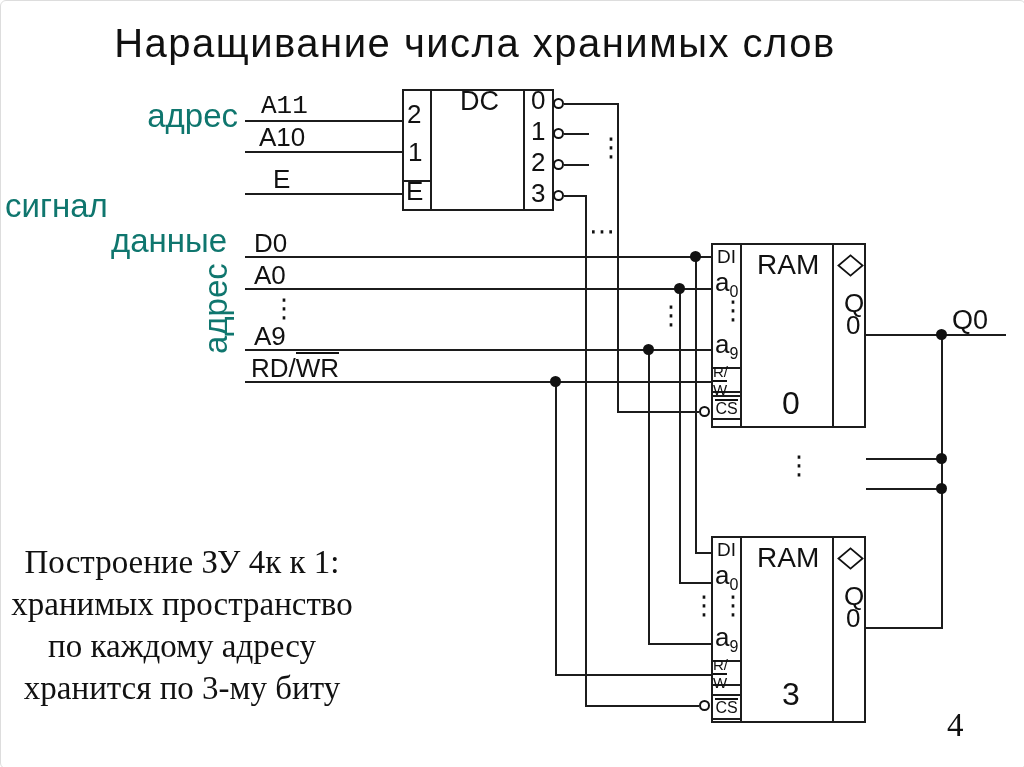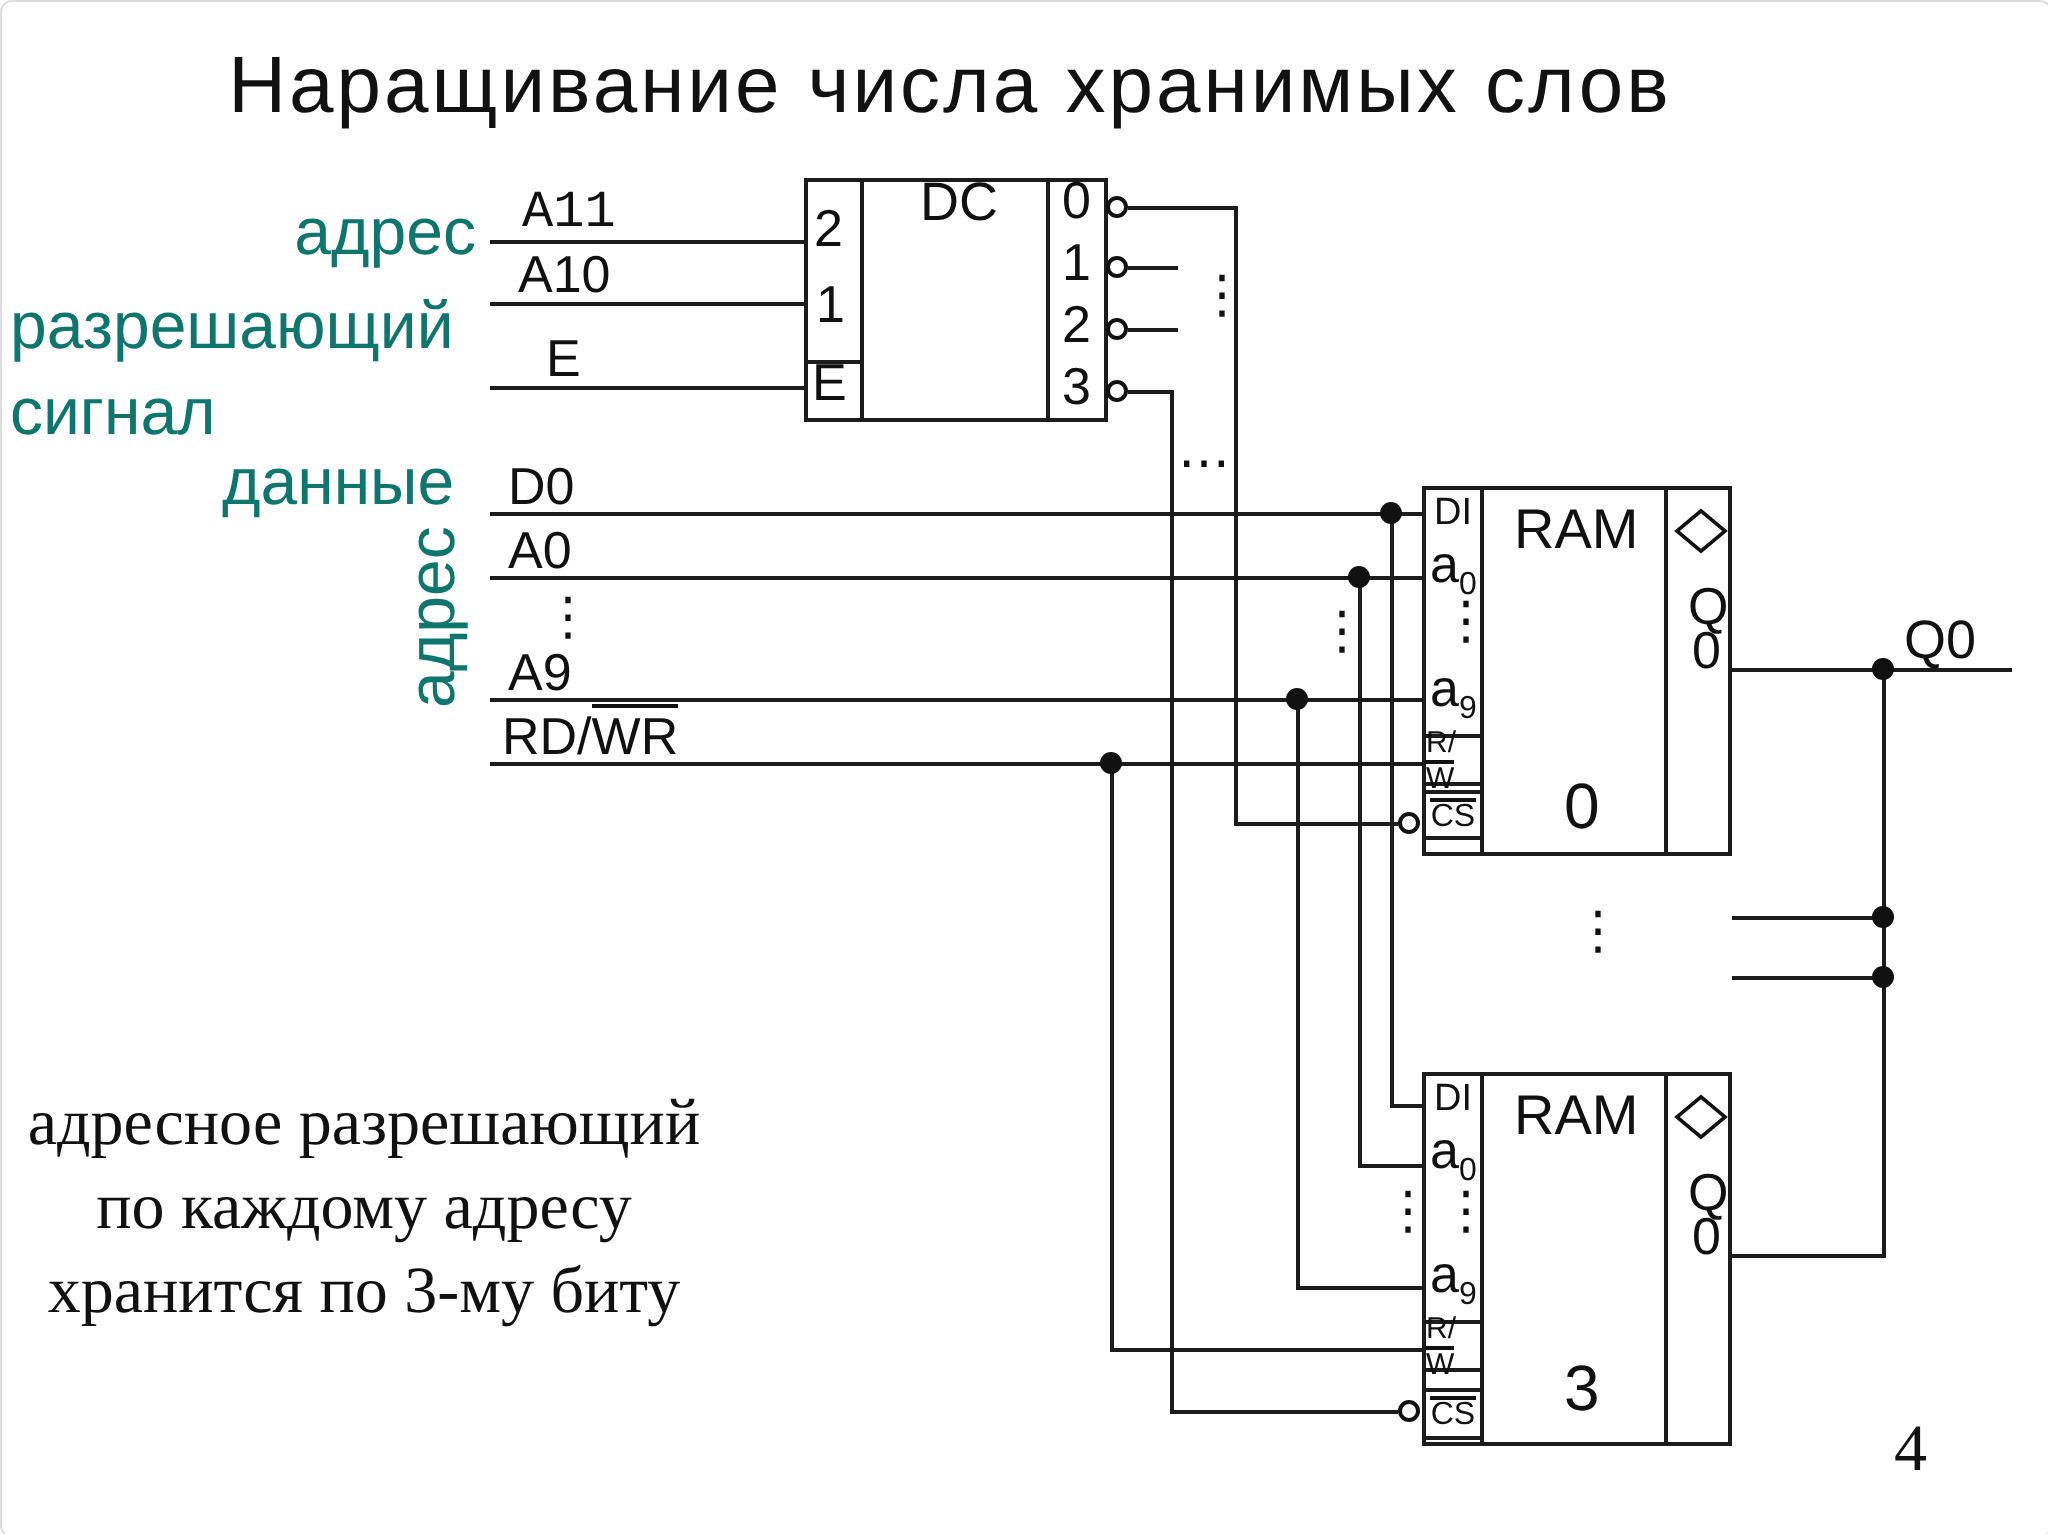--- a/index.html
+++ b/index.html
@@ -26,21 +26,20 @@
   .z4{z-index:4;}
 </style>
 </head>
 <body>
 
 <div id="stage">
 
   <div class="t z4" style="left:0;top:22px;width:948px;text-align:center;font-size:40px;letter-spacing:1.5px;">Наращивание числа хранимых слов</div>
 
   <div class="red" style="left:135px;top:98px;width:102px;text-align:right;">адрес</div>
-  <div class="red" style="left:4px;top:145px;">разрешающий</div>
   <div class="red" style="left:4px;top:188px;">сигнал</div>
   <div class="red" style="left:110px;top:223px;">данные</div>
   <div class="red" style="left:198px;top:254px;height:99px;writing-mode:vertical-rl;transform:rotate(180deg);">адрес</div>
 
   <div class="t sig" style="left:260px;top:92px;font-family:Liberation Mono, monospace;">A11</div>
   <div class="t sig" style="left:258px;top:123px;">A10</div>
   <div class="t sig" style="left:272px;top:165px;">E</div>
   <div class="t sig" style="left:253px;top:229px;">D0</div>
   <div class="t sig" style="left:253px;top:261px;">A0</div>
   <div class="el" style="left:270px;top:296px;">⋮</div>
@@ -143,20 +142,21 @@
       <span class="ovs">CS</span>
     </div>
   <div class="bub" style="left:698px;top:699px;"></div>
   <div class="t z4" style="left:756px;top:543px;font-size:28px;">RAM</div>
   <div class="t z4" style="left:781px;top:677px;font-size:32px;">3</div>
   <div class="dia" style="left:840px;top:548px;"></div>
   <div class="t z4" style="left:843px;top:582px;font-size:26px;">Q</div>
   <div class="t z4" style="left:845px;top:604px;font-size:26px;">0</div>
 
   <div class="serif" style="position:absolute;left:3px;top:540px;width:356px;font-size:33px;line-height:42px;text-align:center;color:#111;">
-    <div>адресное разрешающий</div>
+    <div>Построение ЗУ 4к к 1:</div>
+    <div>хранимых пространство</div>
     <div>по каждому адресу</div>
     <div>хранится по 3-му биту</div>
   </div>
 
   <div class="t serif" style="left:946px;top:708px;font-size:33px;">4</div>
 
 </div>
 
 </body></html>

